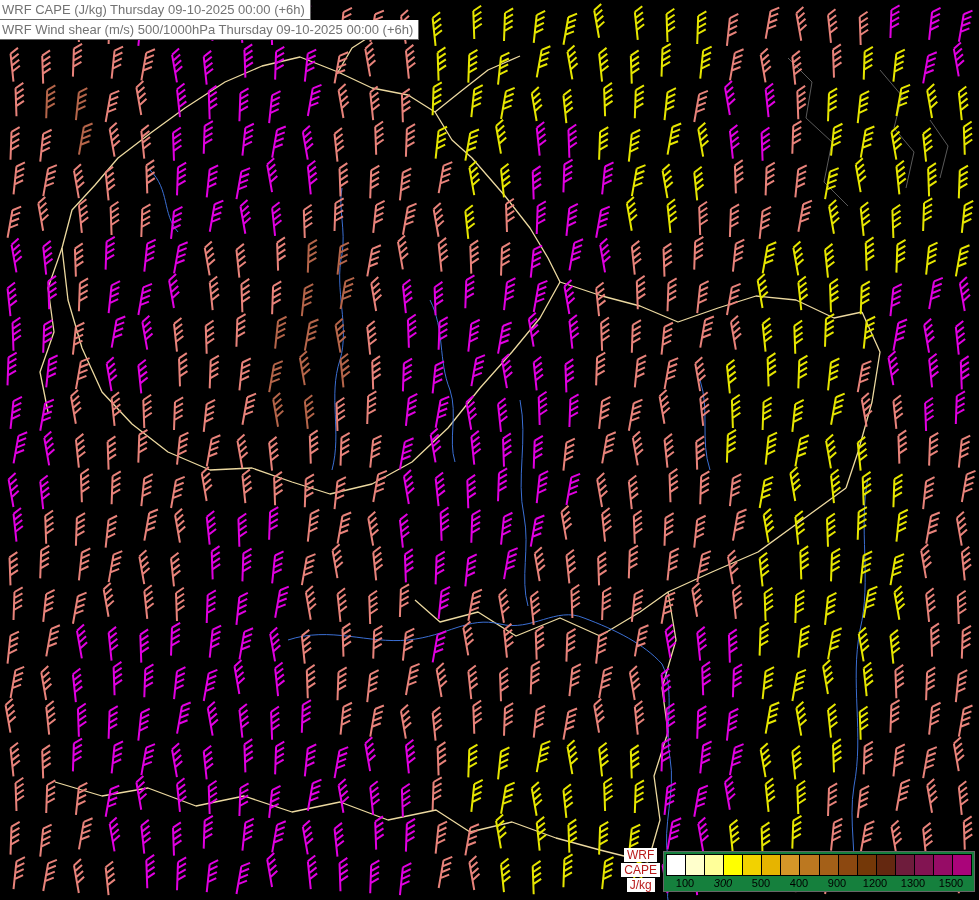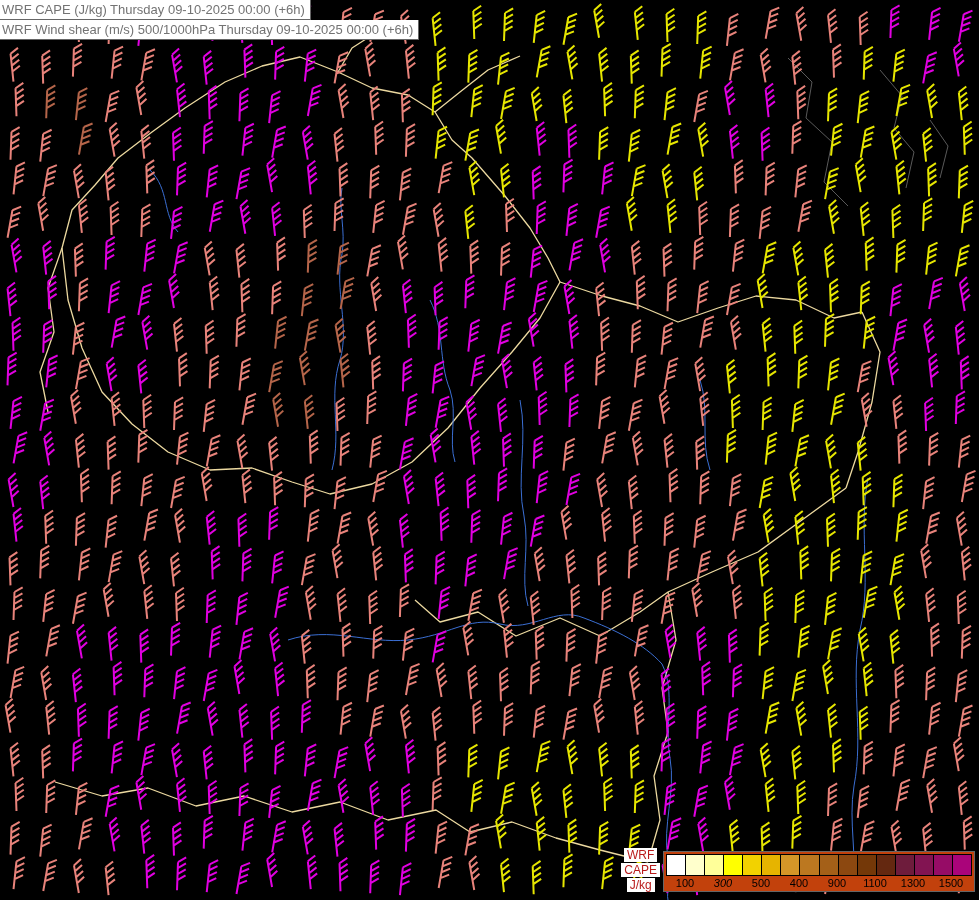--- a/index.html
+++ b/index.html
@@ -18,21 +18,21 @@
   }
   .legend{
     position:absolute;right:4px;bottom:8px;z-index:5;
     display:flex;align-items:flex-end;
   }
   .legend-names{display:flex;flex-direction:column;align-items:center;margin-right:3px;}
   .legend-names div{
     background:#fff;color:#b91c1c;font-size:12px;line-height:14px;
     padding:0 3px;margin-top:1px;display:table;
   }
-  .legend-scale{background:#c2410c;padding:2px 2px 1px 2px;border:1px solid #666;}
+  .legend-scale{background:#15803d;padding:2px 2px 1px 2px;border:1px solid #666;}
   #legend-bar{display:flex;border:1px solid #000;height:20px;width:304px;}
   #legend-bar .seg{flex:1 1 0;border-right:1px solid #000;}
   #legend-bar .seg:last-child{border-right:none;}
   #legend-labels{position:relative;height:13px;margin-top:1px;width:304px;}
   .ticklabel{
     position:absolute;top:0;transform:translateX(-50%);
     font-size:11px;line-height:12px;color:#000;
   }
 </style>
 </head>
@@ -792,18 +792,18 @@
         <div class="seg" style="background: rgb(130, 20, 82);"></div>
         <div class="seg" style="background: rgb(150, 12, 102);"></div>
         <div class="seg" style="background: rgb(170, 4, 122);"></div>
       </div>
     <div id="legend-labels">
         <span class="ticklabel" style="left: 19px;">100</span>
         <span class="ticklabel" style="left: 57px; font-style: italic;">300</span>
         <span class="ticklabel" style="left: 95px;">500</span>
         <span class="ticklabel" style="left: 133px;">400</span>
         <span class="ticklabel" style="left: 171px;">900</span>
-        <span class="ticklabel" style="left: 209px;">1100</span>
+        <span class="ticklabel" style="left: 209px;">1200</span>
         <span class="ticklabel" style="left: 247px;">1300</span>
         <span class="ticklabel" style="left: 285px;">1500</span>
       </div>
   </div>
 </div>
 
 </body></html>

